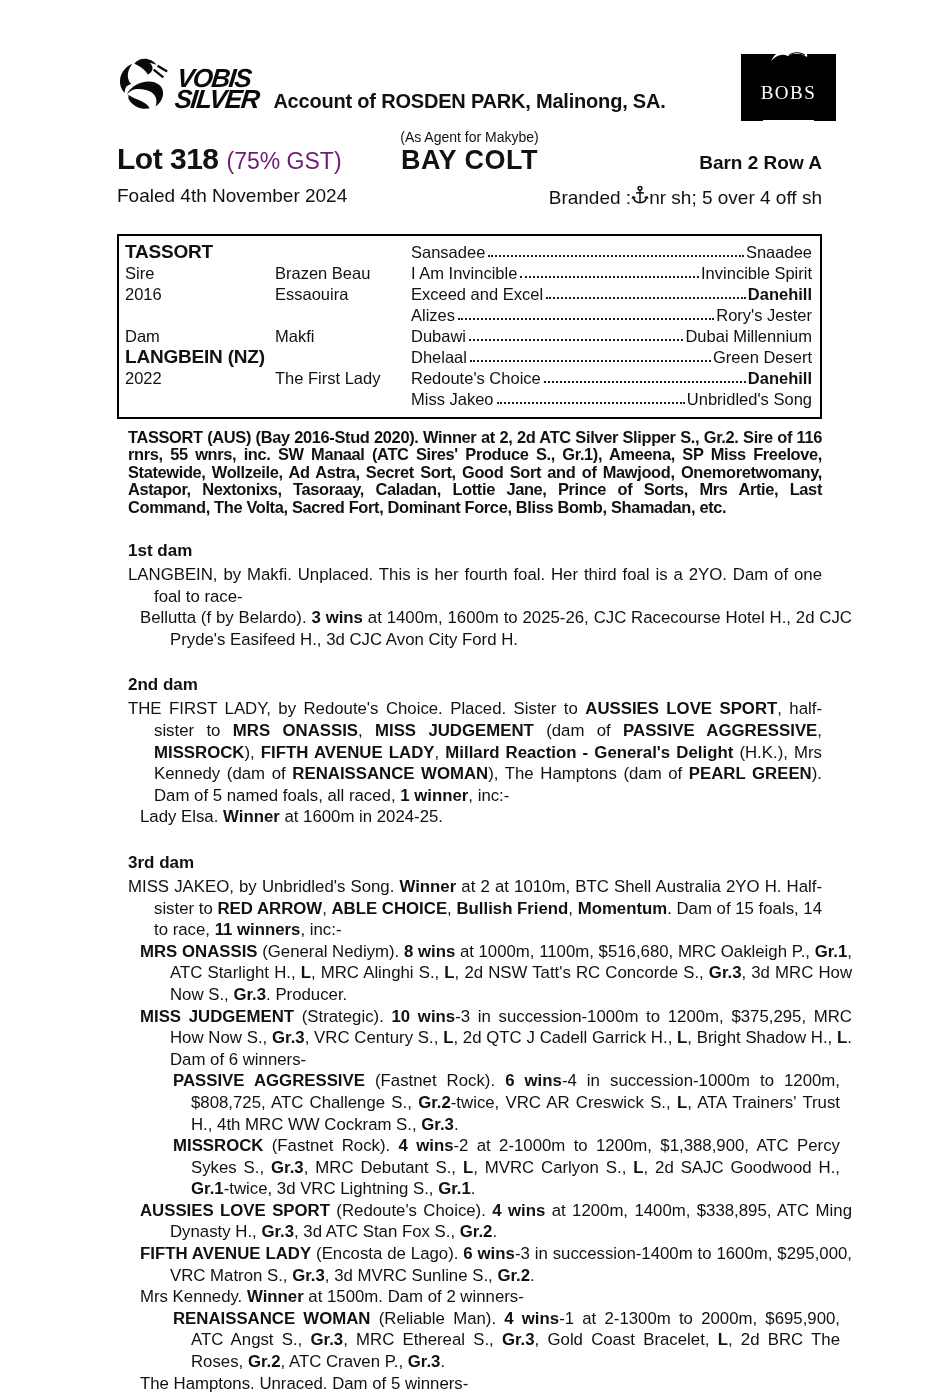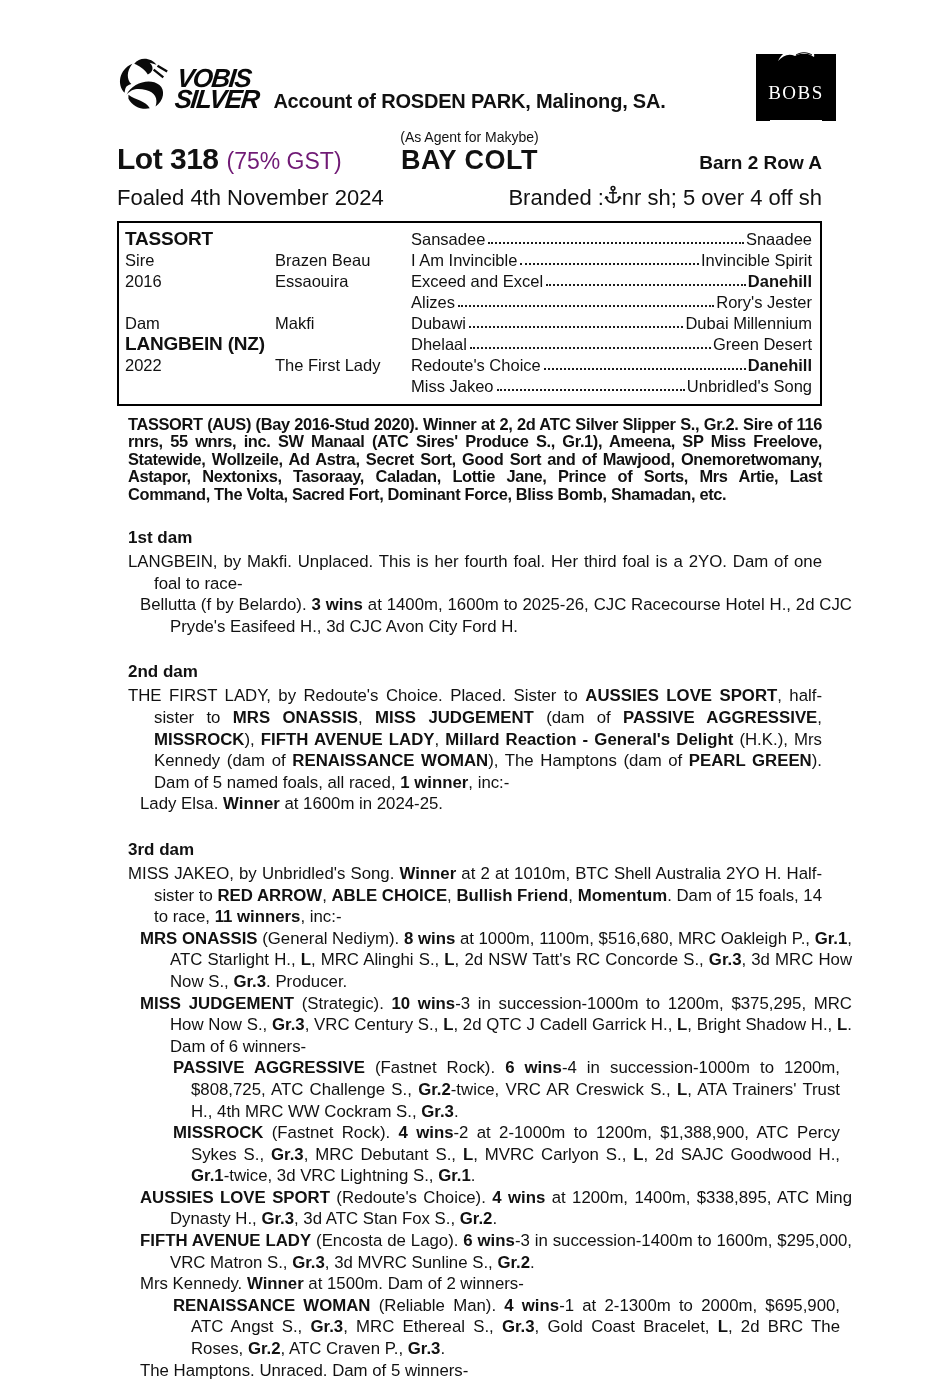--- a/index.html
+++ b/index.html
@@ -12,34 +12,34 @@
   .content { position:absolute; left:117px; top:54px; width:705px; }
 
   
   .hdr { position:relative; height:84px; }
   .vobis { position:absolute; left:-6px; top:2px; display:flex; align-items:center; gap:3px; }
   .vobis-text { font-weight:bold; font-style:italic; font-size:26px; line-height:0.80;
                 letter-spacing:-1.5px; transform:skewX(-6deg); color:#0a0a0a; }
   .center-lines { text-align:center; padding-top:36px; }
   .account { font-weight:bold; font-size:20px; letter-spacing:-0.2px; }
   .agent { font-size:14px; margin-top:16px; }
-  .bobs { position:absolute; right:-14px; top:0; width:80px; height:67px; background:#000;
+  .bobs { position:absolute; right:-14px; top:0; width:95px; height:67px; background:#000;
           color:#fff; display:flex; flex-direction:column; align-items:center; justify-content:center;gap:16px; }
   .bobs-name { font-family:"Liberation Serif", serif; font-size:19px; letter-spacing:1.5px; line-height:1; margin-top:1px; }
   .bobs-sub { font-size:7px; letter-spacing:2.5px; margin-top:2px; border-top:1px solid #fff; border-bottom:1px solid #fff; padding:1px 0; }
 
   .lot-row { display:grid; grid-template-columns:1fr auto 1fr; align-items:baseline; margin-top:4px; }
   .lot-left { display:flex; align-items:baseline; gap:8px; }
   .lot-num { font-size:30px; font-weight:bold; letter-spacing:-0.5px;text-align:center; }
   .gst { font-size:23px; color:#701a75; }
   .colt { font-size:27px; font-weight:bold; letter-spacing:0.5px; }
   .barn { text-align:right; font-weight:bold; font-size:19px; }
 
-  .foal-row { display:flex; justify-content:space-between; align-items:center;
-              margin-top:9px; margin-bottom:10px; font-size:22px; }
+  .foal-row { display:flex; justify-content:space-between; align-items:flex-start;
+              margin-top:9px; margin-bottom:24px; font-size:19px; }
   .branded { display:flex; align-items:center; gap:0; }
 
   
   .ped { border:2px solid #000; padding:5px 8px 8px 6px; }
   .ped-row { display:grid; grid-template-columns:150px 136px 1fr; height:21px; align-items:end; font-size:16.5px; }
   .ped-row .c1, .ped-row .c2 { white-space:nowrap; line-height:20px; }
   .nm { font-weight:bold; font-size:19px; letter-spacing:-0.2px; }
   .anc { display:flex; align-items:flex-end; line-height:20px; }
   .al, .ar { white-space:nowrap; }
   .dots { flex:1 1 auto; min-width:10px; border-bottom:2px dotted #1c1c1c; margin:0 2px 5px 3px; }

